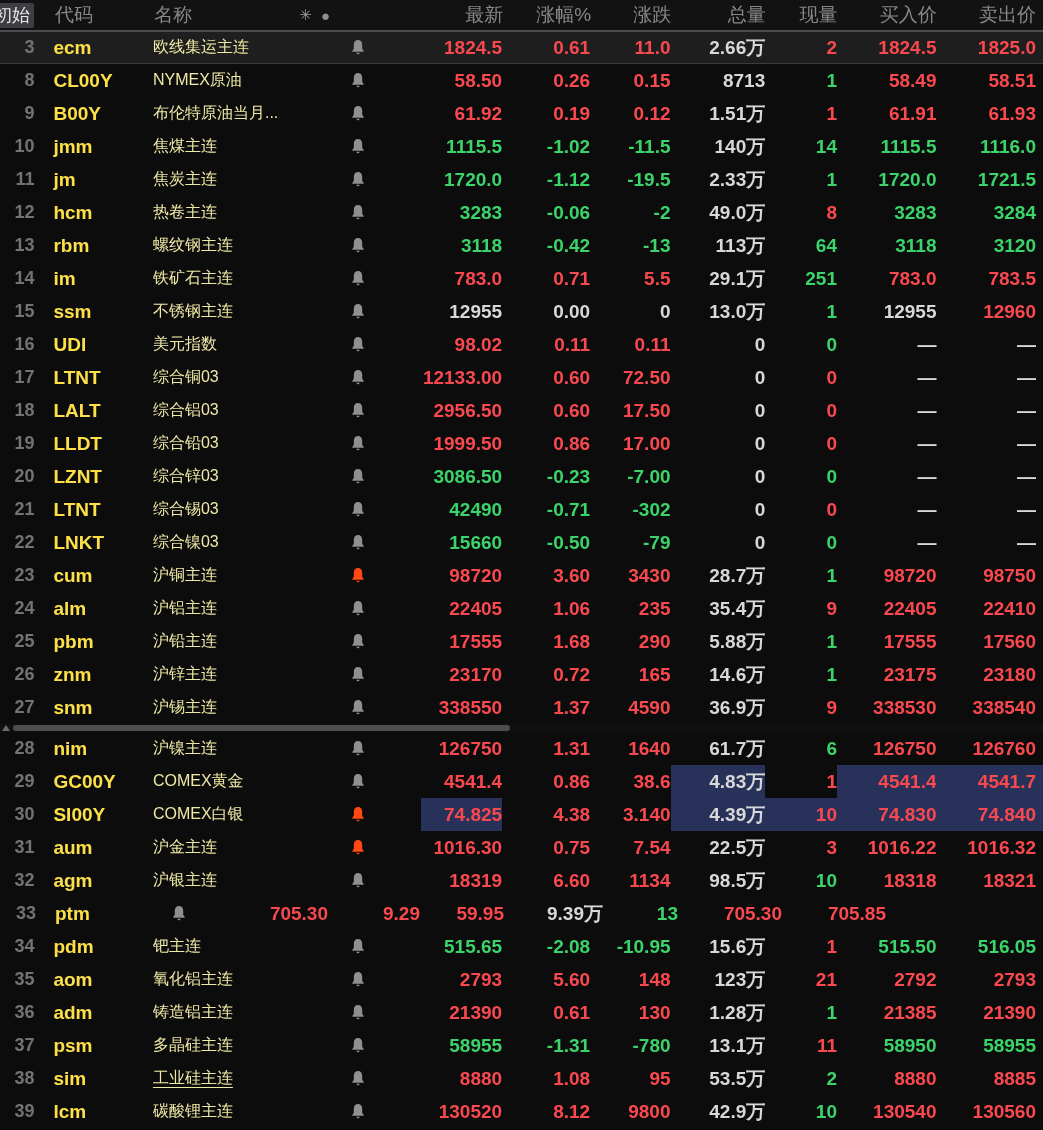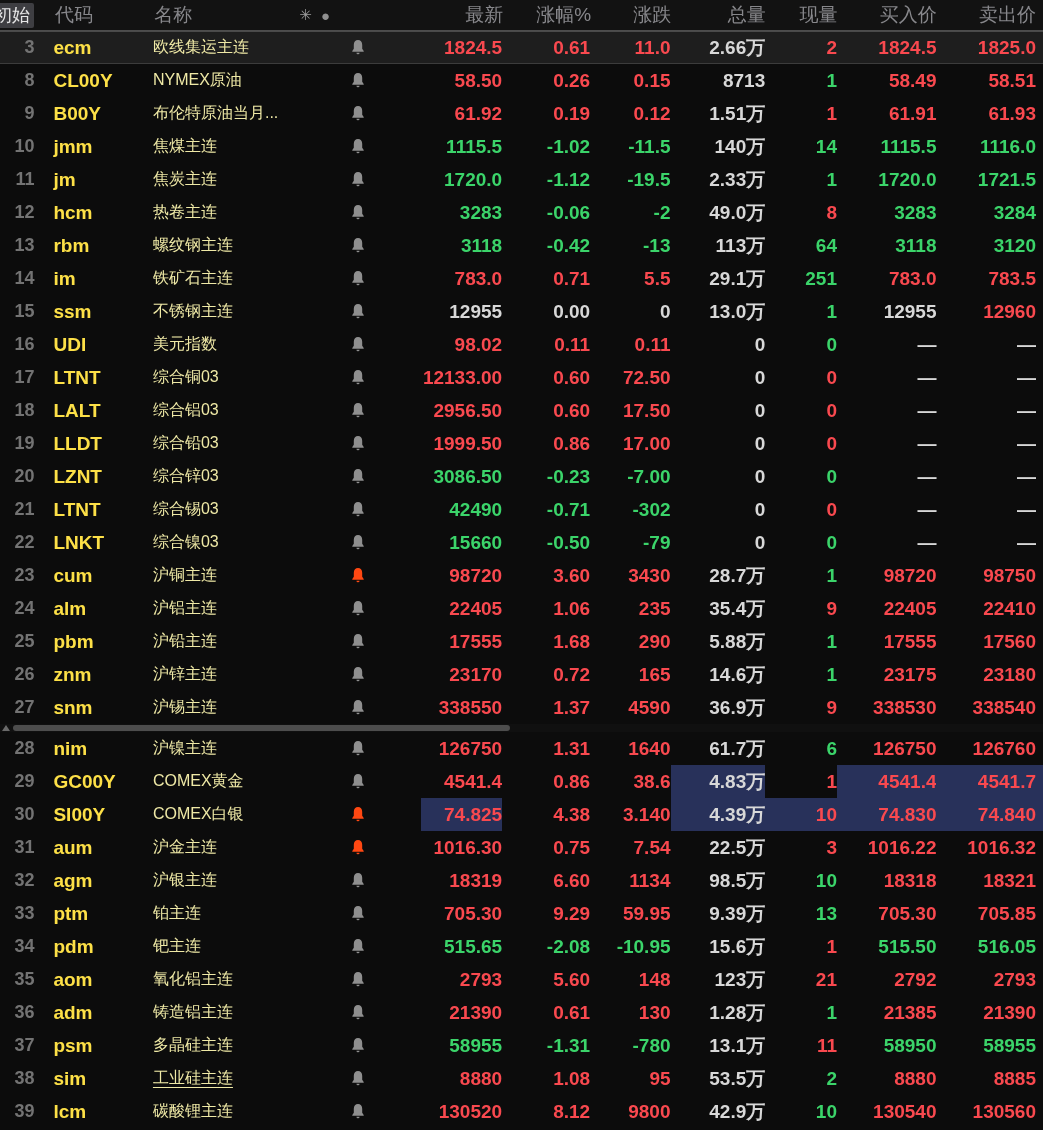--- a/index.html
+++ b/index.html
@@ -537,21 +537,20 @@
     <div class="cell c-pct t-u">6.60</div>
     <div class="cell c-chg t-u">1134</div>
     <div class="cell c-vol t-f">98.5万</div>
     <div class="cell c-cur t-d">10</div>
     <div class="cell c-bid t-u">18318</div>
     <div class="cell c-ask t-u">18321</div>
   </div>
       <div class="row">
     <div class="cell c-num">33</div>
     <div class="cell c-code">ptm</div>
-    <div class="cell c-name">铂主连</div>
     <div class="cell c-bell bell-gray">
       <svg viewBox="0 0 16 19" width="14" height="17" aria-hidden="true">
         <path d="M8 1C5.2 1 3.2 3.3 3.2 6.4V11L1.5 13.4c-.3.4 0 .9.5.9h12c.5 0 .8-.5.5-.9L12.8 11V6.4C12.8 3.3 10.8 1 8 1zM6.2 15.5a1.8 1.8 0 003.6 0z"></path>
       </svg>
     </div>
     <div class="cell c-last t-u">705.30</div>
     <div class="cell c-pct t-u">9.29</div>
     <div class="cell c-chg t-u">59.95</div>
     <div class="cell c-vol t-f">9.39万</div>
     <div class="cell c-cur t-d">13</div>

